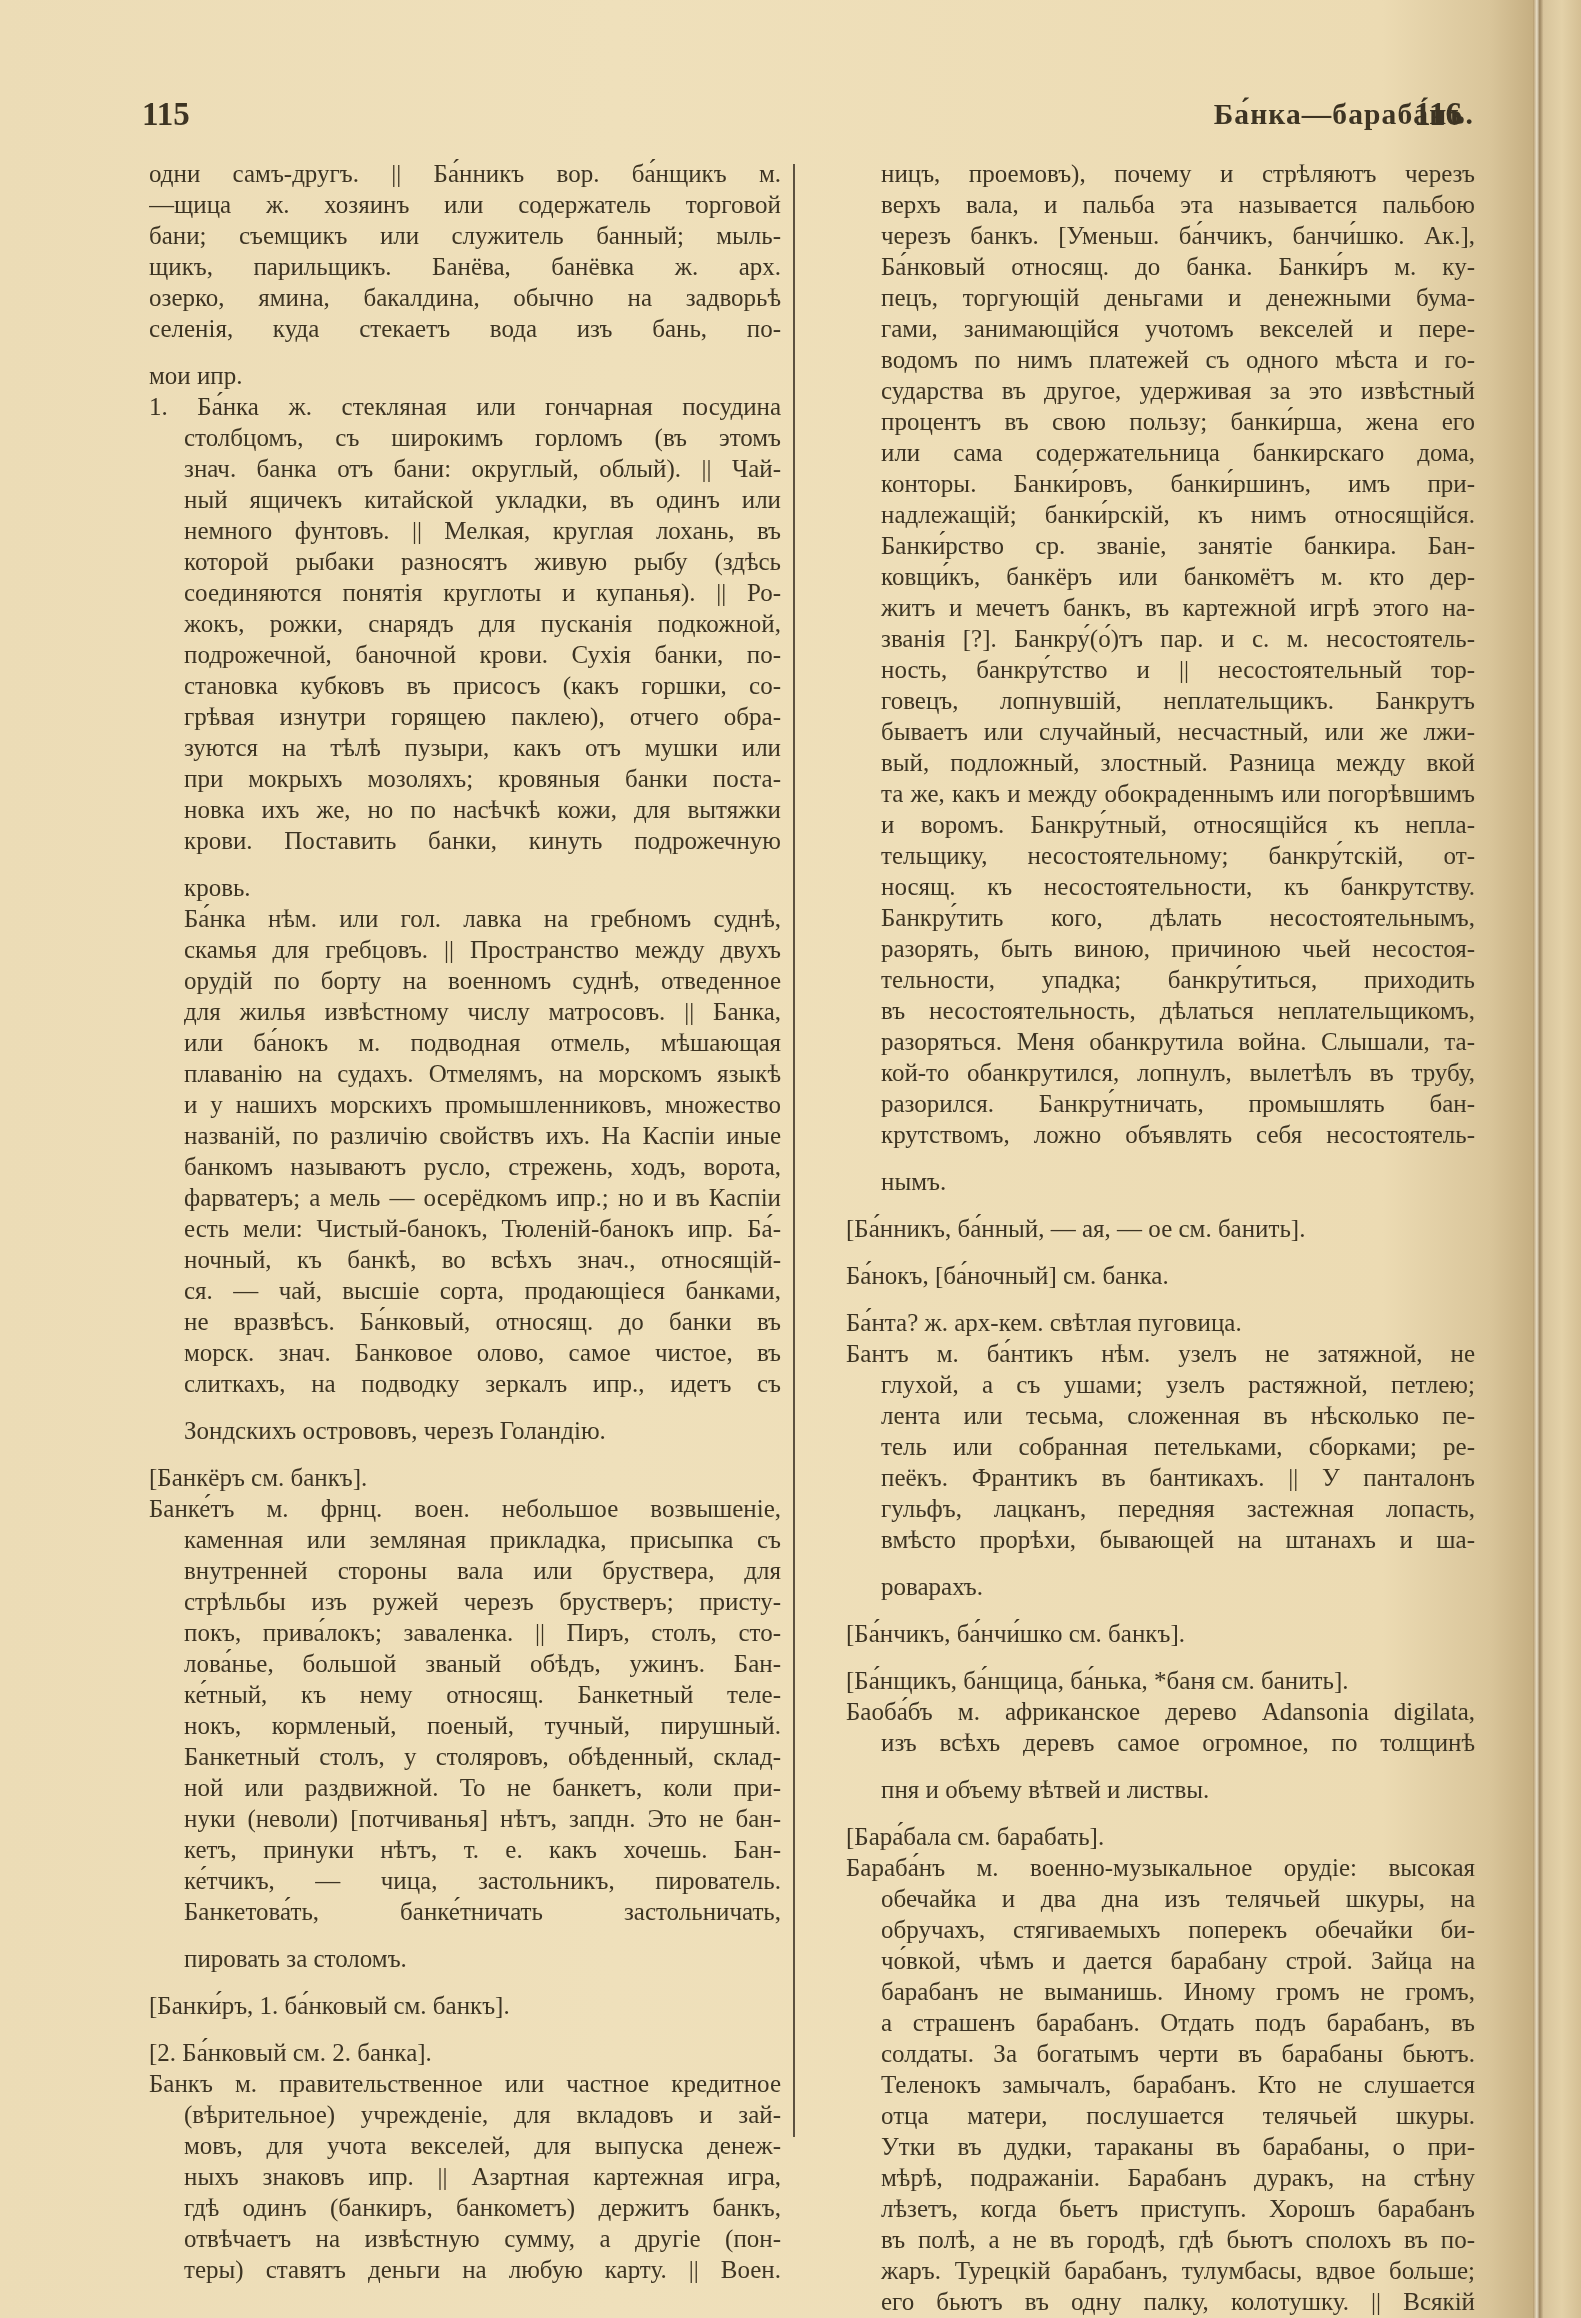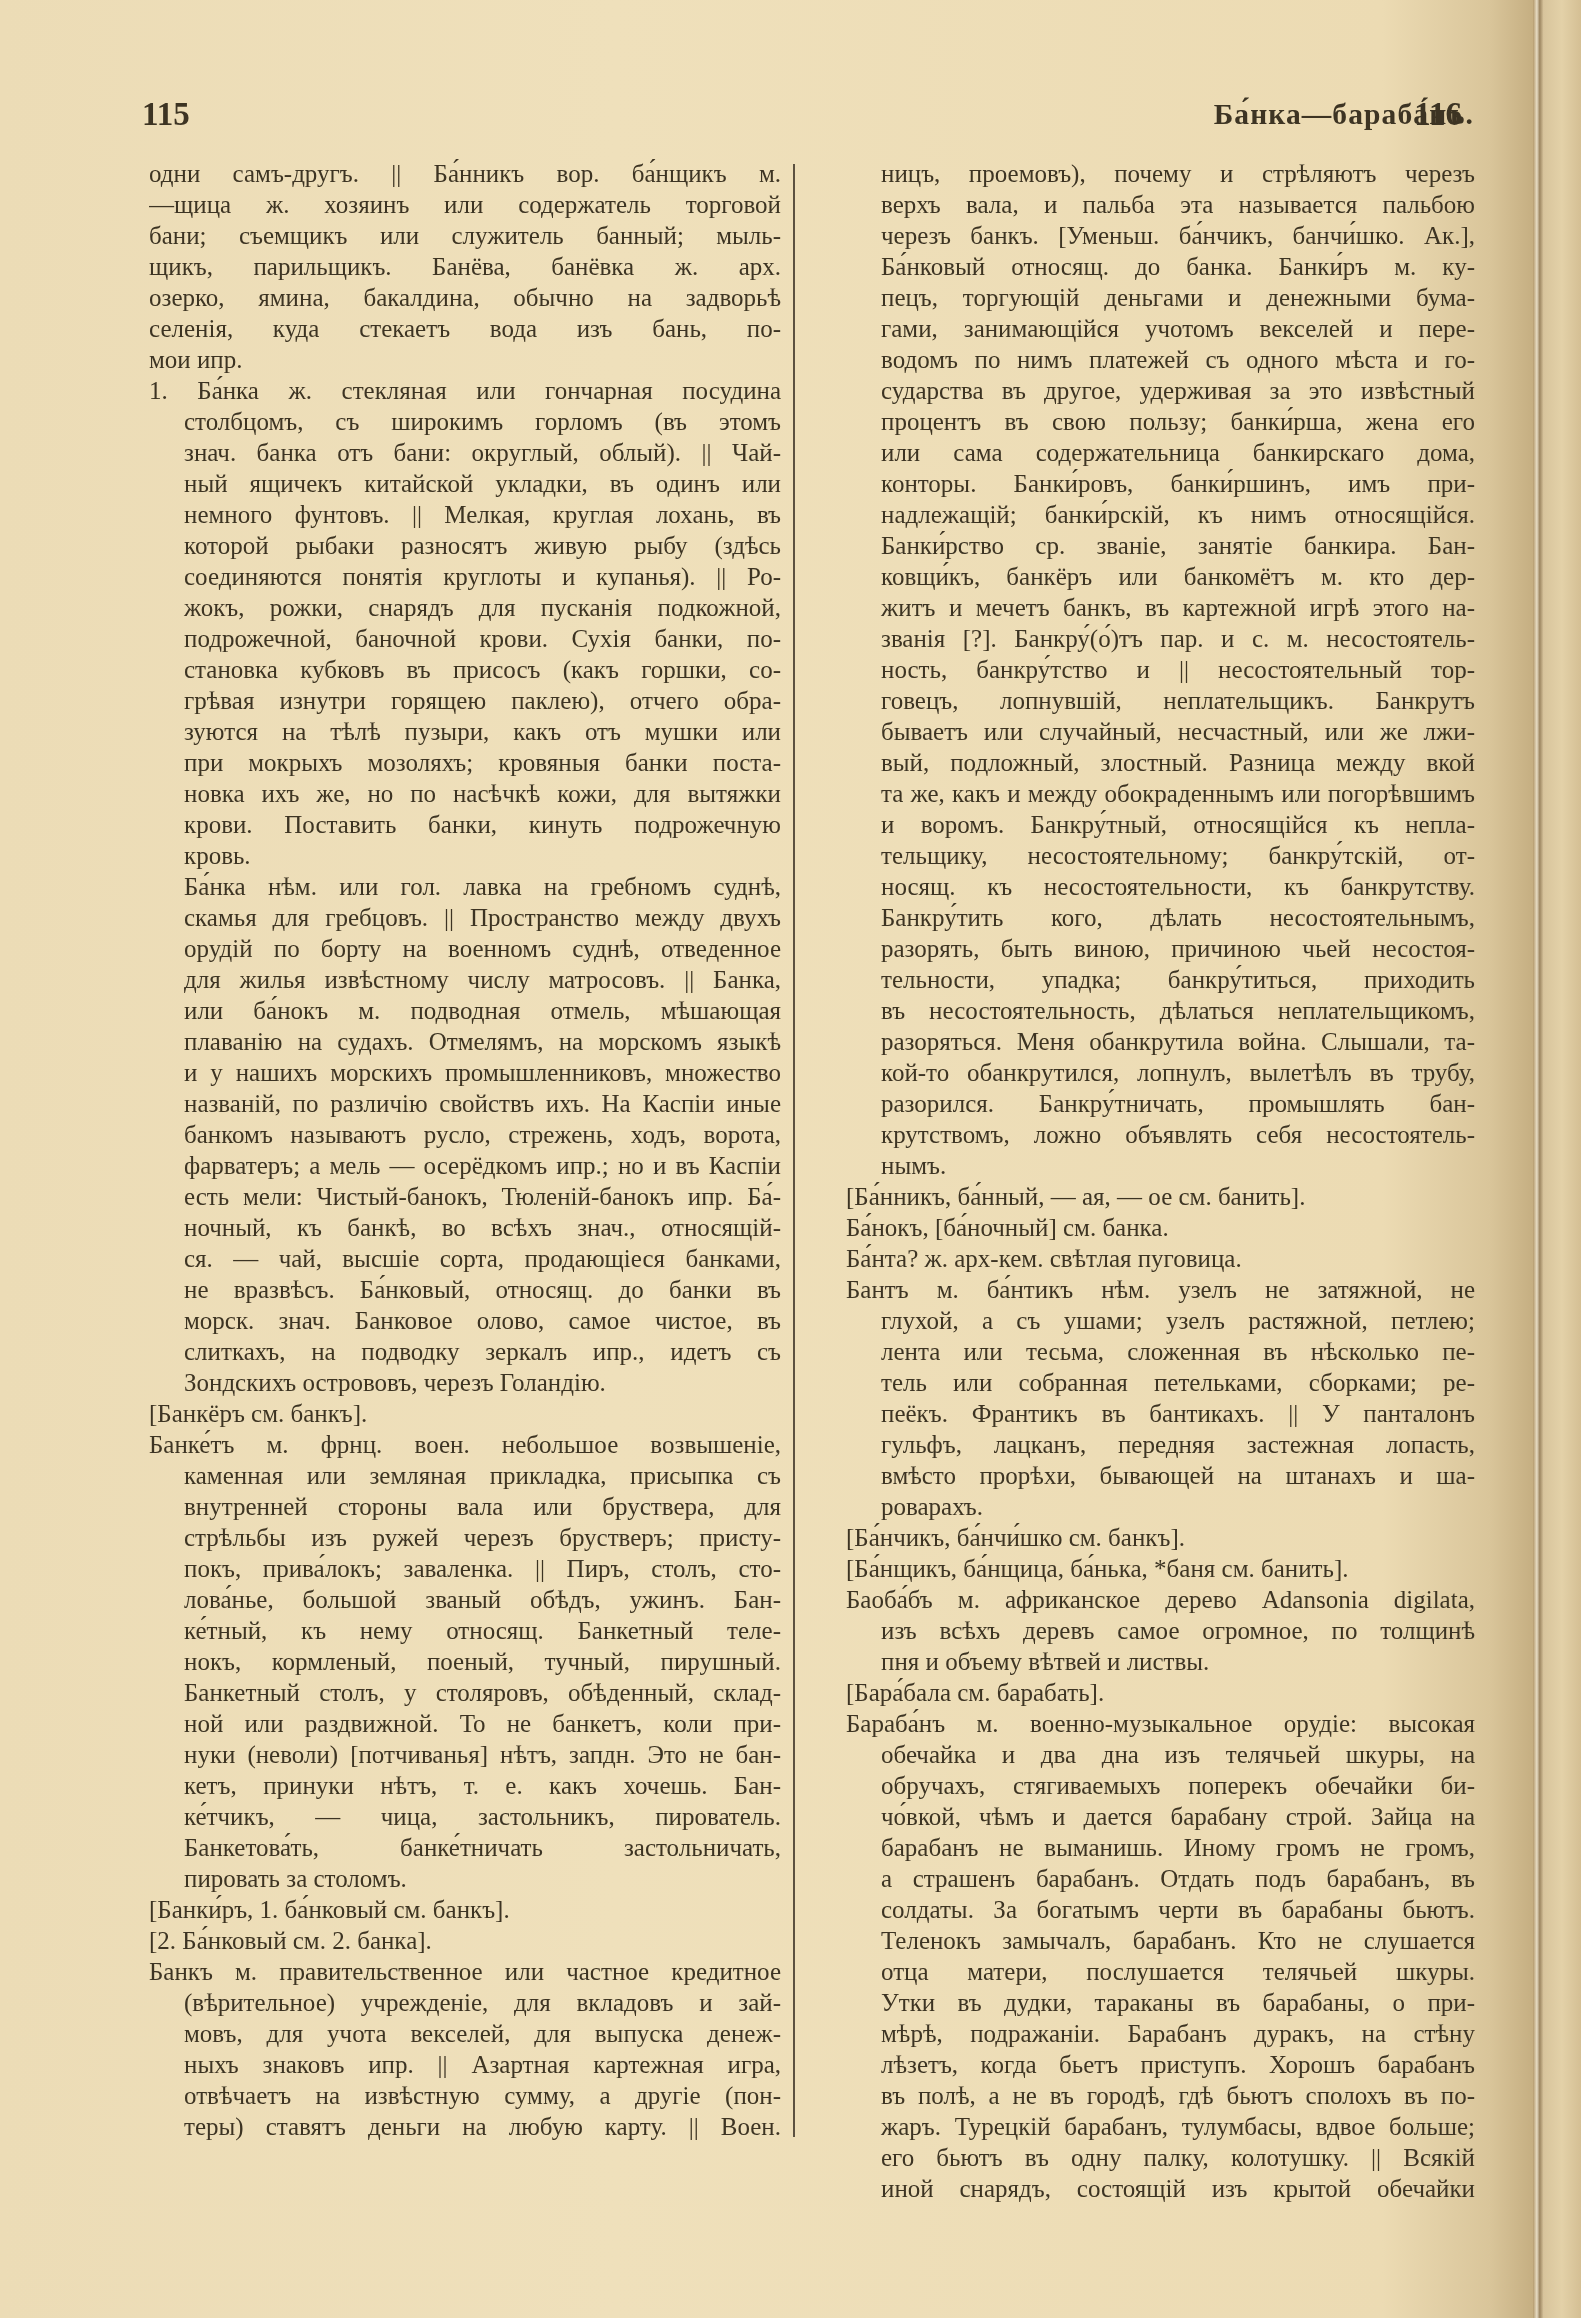--- a/index.html
+++ b/index.html
@@ -22,21 +22,21 @@
   }
   .page-num-left { position: absolute; left: 0; top: 0; font-size: 33px; font-weight: bold; }
   .page-num-right { position: absolute; right: 12px; top: 0; font-size: 33px; font-weight: bold; }
   .running-head { position: absolute; left: 0; right: 0; text-align: right; top: 2.3px; font-size: 29.5px; font-weight: bold; letter-spacing: 1.1px; }
 
   .col { position: absolute; top: 158px; font-size: 25px; line-height: 31px; }
   .col-left { left: 149px; width: 632px; }
   .col-right { left: 846px; width: 629px; }
   .divider { position: absolute; left: 793px; top: 164px; width: 1.7px; height: 1973px; background: #5c5140; }
   .ln { display: block; white-space: nowrap; overflow: hidden; text-align: justify; text-align-last: justify; }
-  .ln.last { text-align-last: left; }
+  .ln.last { text-align-last: left; margin-top: 16px; }
   .ind { padding-left: 35px; }
 </style>
 </head>
 <body>
 
 <div class="page"></div>
 <div class="binding"></div>
 
 <div class="header">
   <span class="page-num-left">115</span>
@@ -100,20 +100,21 @@
     <span class="ln ind">кетъ, принуки нѣтъ, т. е. какъ хочешь. Бан-</span>
     <span class="ln ind">ке́тчикъ, — чица, застольникъ, пирователь.</span>
     <span class="ln ind">Банкетова́ть, банке́тничать застольничать,</span>
     <span class="ln ind last">пировать за столомъ.</span>
     <span class="ln last">[Банки́ръ, 1. ба́нковый см. банкъ].</span>
     <span class="ln last">[2. Ба́нковый см. 2. банка].</span>
     <span class="ln">Банкъ м. правительственное или частное кредитное</span>
     <span class="ln ind">(вѣрительное) учрежденіе, для вкладовъ и зай-</span>
     <span class="ln ind">мовъ, для учота векселей, для выпуска денеж-</span>
     <span class="ln ind">ныхъ знаковъ ипр. || Азартная картежная игра,</span>
+    <span class="ln ind">гдѣ одинъ (банкиръ, банкометъ) держитъ банкъ,</span>
     <span class="ln ind">отвѣчаетъ на извѣстную сумму, а другіе (пон-</span>
     <span class="ln ind">теры) ставятъ деньги на любую карту. || Воен.</span>
   </div>
 <div class="divider"></div>
 <div class="col col-right" id="col-right">
     <span class="ln ind">ницъ, проемовъ), почему и стрѣляютъ черезъ</span>
     <span class="ln ind">верхъ вала, и пальба эта называется пальбою</span>
     <span class="ln ind">черезъ банкъ. [Уменьш. ба́нчикъ, банчи́шко. Ак.],</span>
     <span class="ln ind">Ба́нковый относящ. до банка. Банки́ръ м. ку-</span>
     <span class="ln ind">пецъ, торгующій деньгами и денежными бума-</span>

